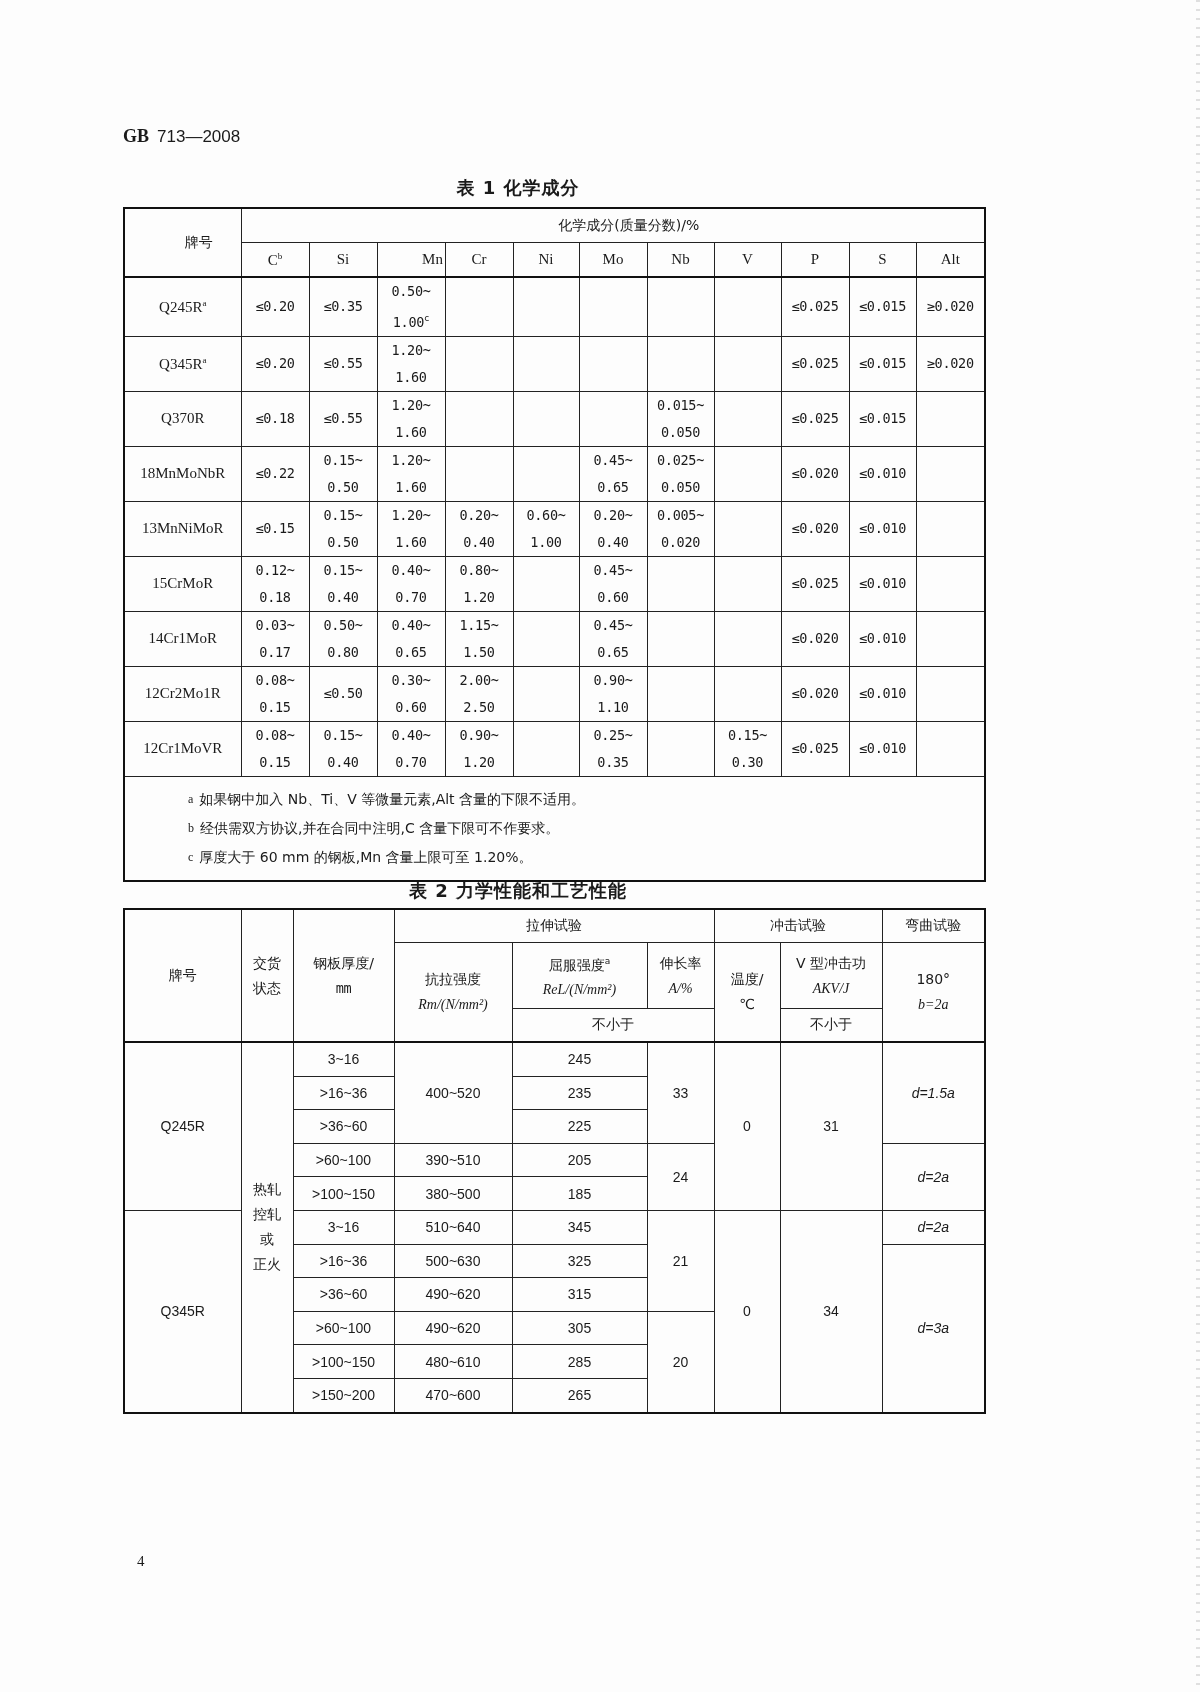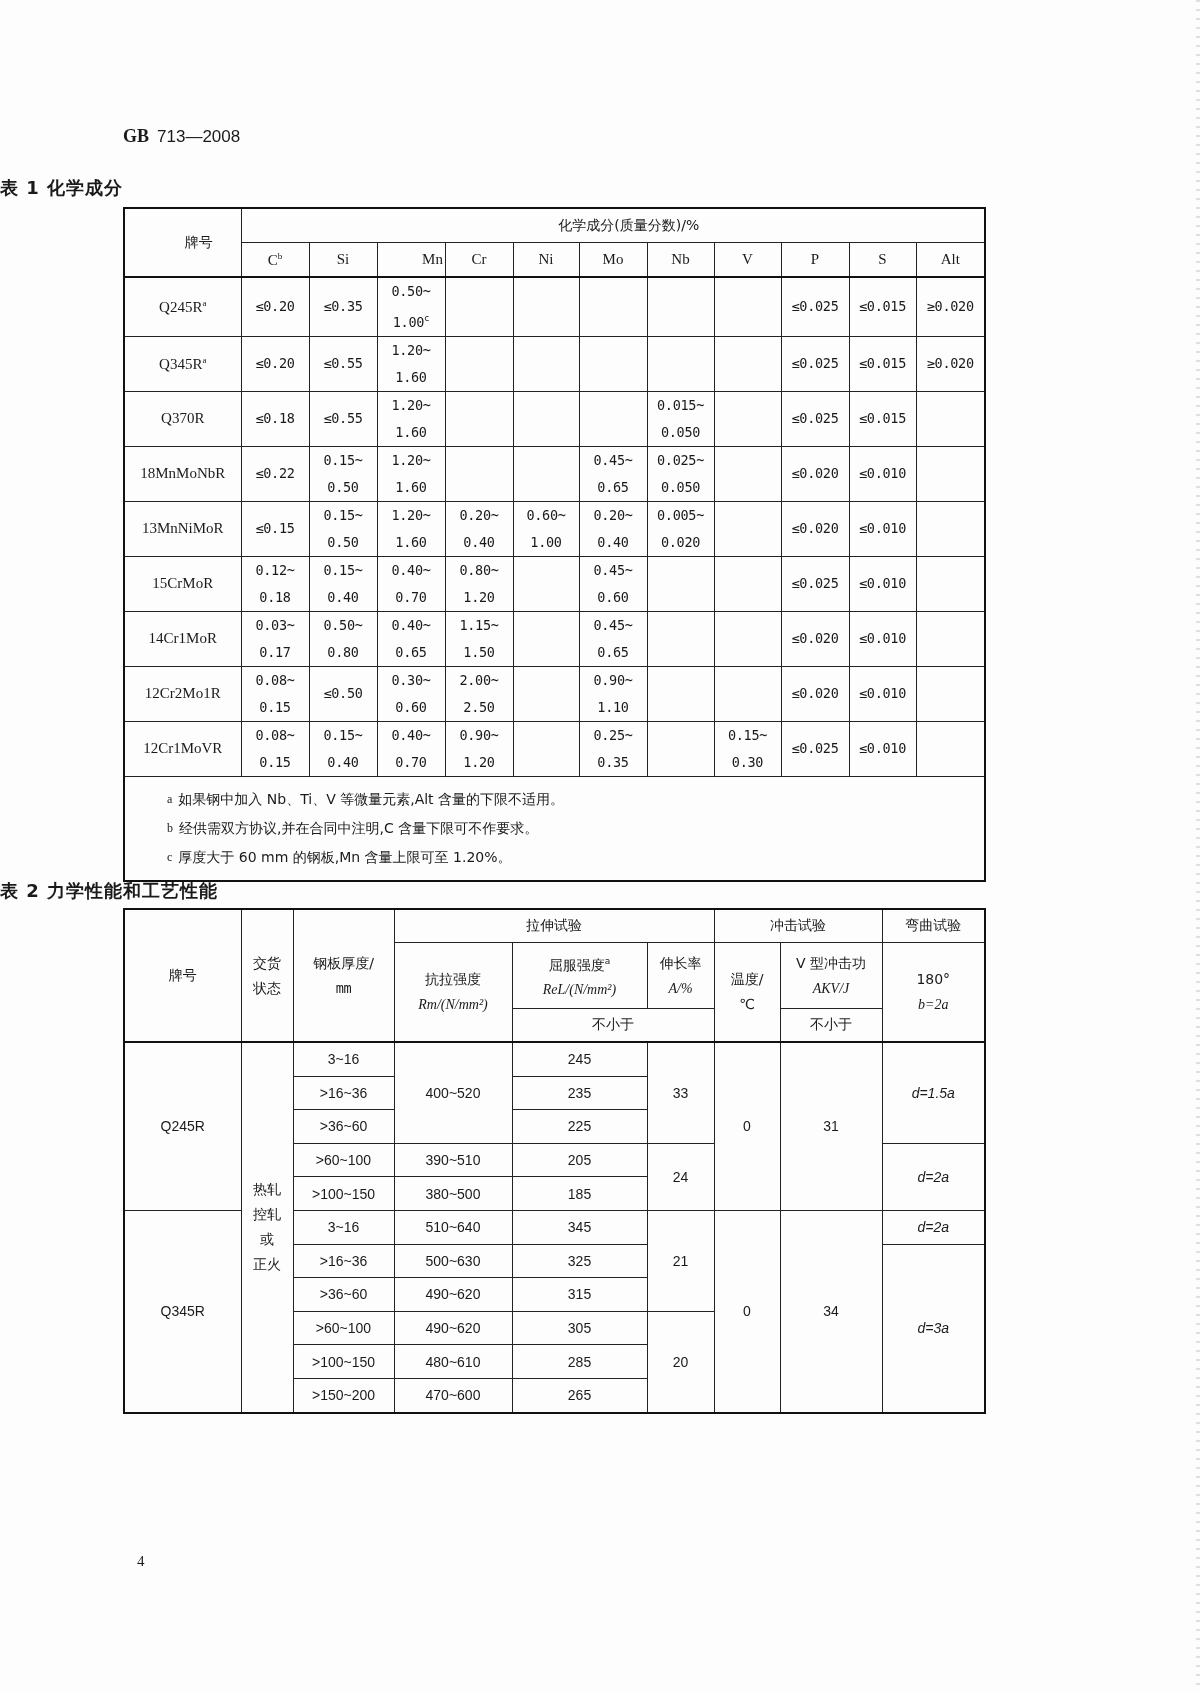--- a/index.html
+++ b/index.html
@@ -1,34 +1,34 @@
 <!DOCTYPE html>
 <html><head>
 <meta charset="utf-8">
 <style>
   html, body { margin:0; padding:0; }
   body { width:1200px; height:1692px; background:#fdfdfd; position:relative; overflow:hidden;
          font-family:"DejaVu Serif", "Liberation Serif", serif; color:#1a1a1a; }
   .doc-header { position:absolute; left:123px; top:126px; font-size:17px; }
   .doc-header .gb { font-family:"Liberation Serif", serif; font-weight:bold; font-size:18px; margin-right:8px; }
   .doc-header .num { font-family:"Liberation Sans", sans-serif; font-size:17px; }
-  .caption { position:absolute; left:0; width:1036px; font-family:"DejaVu Sans", sans-serif;
+  .caption { position:absolute; left:0; width:1036px; text-align:center; font-family:"DejaVu Sans", sans-serif;
              font-weight:bold; font-size:18px; letter-spacing:1px; }
   table { position:absolute; border-collapse:collapse; table-layout:fixed; font-size:14px; }
   td, th { border:1px solid #222; text-align:center; vertical-align:middle; padding:0; font-weight:normal; }
   .t1 { left:123px; top:207px; width:861px; border:2px solid #111; }
   .t1 tr.h1 td { height:33px;padding-left:32px; }
   .t1 tr.h2 td { height:33px; }
   .t1 tr.r td { height:54px; }
   .t1 tr.hb td { border-bottom:2px solid #111; }
   .cell2 { line-height:27px; font-family:"DejaVu Sans Mono", "Liberation Mono", monospace; font-size:13.5px; letter-spacing:-0.3px; }
   .mono { font-family:"DejaVu Sans Mono", "Liberation Mono", monospace; font-size:13.5px; letter-spacing:-0.3px; }
   .cjk { font-family:"DejaVu Sans", sans-serif; font-size:14px; }
   .grade { font-family:"Liberation Serif", serif; font-size:15px; }
-  .notes td { text-align:left; padding:8px 0 8px 42px; height:86px; vertical-align:top; }
+  .notes td { text-align:left; padding:8px 0 8px 63px; height:86px; vertical-align:top; }
   .note-line { font-family:"DejaVu Sans", sans-serif; font-size:14px; line-height:29px; }
   .note-line sup, .note-key { font-family:"Liberation Serif", serif; font-size:12px; margin-right:6px; vertical-align:top; }
   sup { font-size:9px; }
   .t2 { left:123px; top:908px; width:861px; border:2px solid #111; }
   .t2 td { font-size:14px; }
   .t2 tr.a td { height:32px;margin-left:48px; }
   .t2 tr.b td { height:65px; }
   .t2 tr.c td { height:32px; }
   .t2 tr.hb td { border-bottom:2px solid #111; }
   .t2 tr.d td { height:32.6px; font-family:"Liberation Sans", sans-serif; font-size:14px; }

